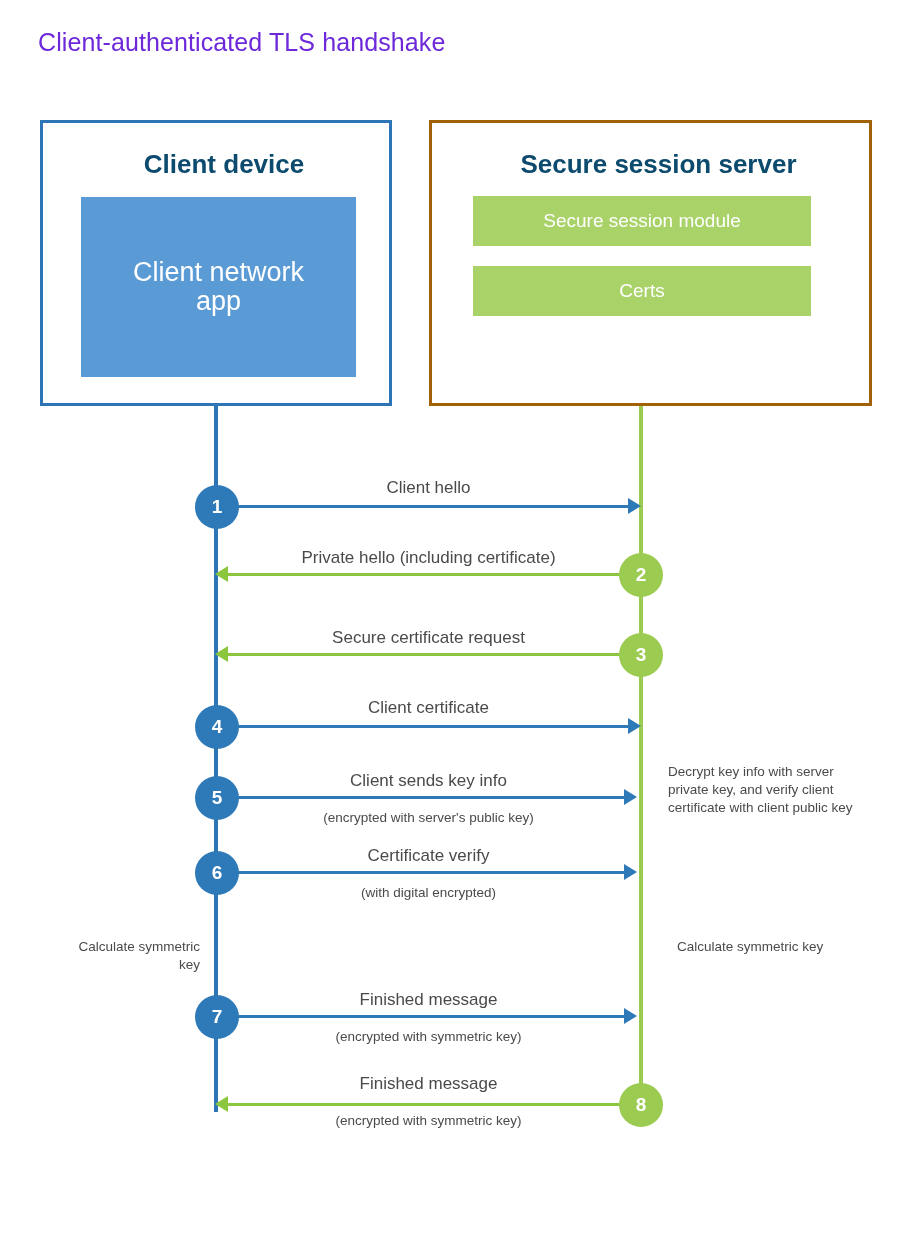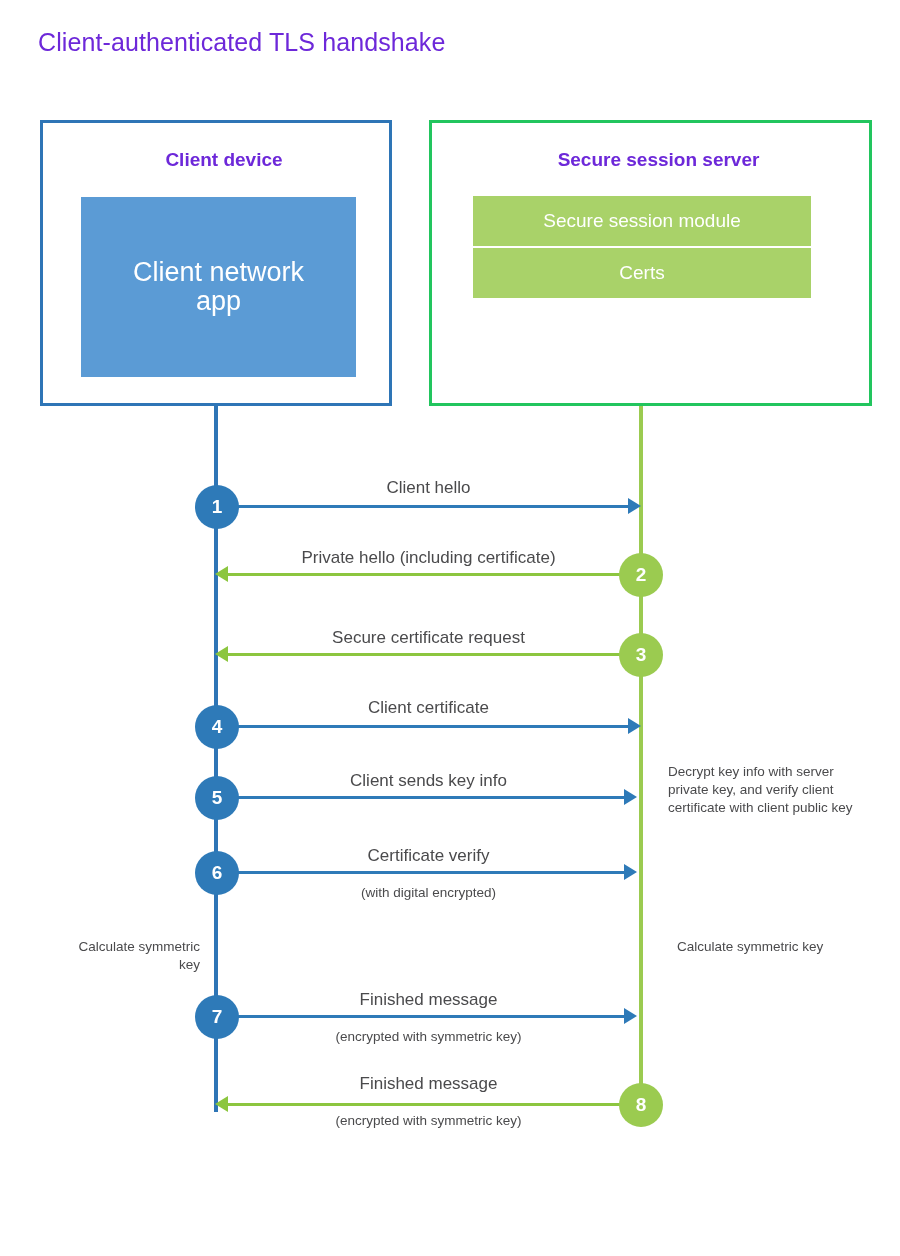--- a/index.html
+++ b/index.html
@@ -42,31 +42,31 @@
     top: 120px;
     width: 352px;
     height: 286px;
     border: 3px solid #2e75b6;
   }
   .party-box.server {
     left: 429px;
     top: 120px;
     width: 443px;
     height: 286px;
-    border: 3px solid #22c55e;
+    border: 3px solid #a16207;
   }
   .party-title {
     position: absolute;
     left: 16px;
     right: 0;
     top: 26px;
     text-align: center;
-    font-size: 19px;
+    font-size: 26px;
     font-weight: bold;
-    color: #6d28d9;
+    color: #0c4a6e;
   }
 
   .client-app {
     position: absolute;
     left: 38px;
     top: 74px;
     width: 275px;
     height: 180px;
     background: #5b9bd5;
     color: #ffffff;
@@ -86,21 +86,21 @@
     width: 338px;
   }
   .server-row {
     height: 50px;
     background: #a9d269;
     color: #ffffff;
     font-size: 19px;
     display: flex;
     align-items: center;
     justify-content: center;
-    margin-bottom: 2px;
+    margin-bottom: 20px;
   }
 
   
   .lifeline {
     position: absolute;
     width: 4px;
   }
   .lifeline.client-line {
     left: 214px;
     top: 406px;
@@ -224,20 +224,21 @@
   <div class="step-circle green" style="left:619px; top:633px;">3</div>
 
   <div class="msg-label" style="left:216px; top:698px; width:425px;">Client certificate</div>
   <div class="arrow-line blue" style="left:216px; top:725px; width:413px;"></div>
   <div class="arrow-head right blue" style="left:628px; top:718px;"></div>
   <div class="step-circle blue" style="left:195px; top:705px;">4</div>
 
   <div class="msg-label" style="left:216px; top:771px; width:425px;">Client sends key info</div>
   <div class="arrow-line blue" style="left:216px; top:796px; width:409px;"></div>
   <div class="arrow-head right blue" style="left:624px; top:789px;"></div>
+  <div class="msg-sub" style="left:216px; top:810px; width:425px;">(encrypted with server's public key)</div>
   <div class="step-circle blue" style="left:195px; top:776px;">5</div>
 
   <div class="msg-label" style="left:216px; top:846px; width:425px;">Certificate verify</div>
   <div class="arrow-line blue" style="left:216px; top:871px; width:409px;"></div>
   <div class="arrow-head right blue" style="left:624px; top:864px;"></div>
   <div class="msg-sub" style="left:216px; top:885px; width:425px;">(with digital encrypted)</div>
   <div class="step-circle blue" style="left:195px; top:851px;">6</div>
 
   <div class="msg-label" style="left:216px; top:990px; width:425px;">Finished message</div>
   <div class="arrow-line blue" style="left:216px; top:1015px; width:409px;"></div>

